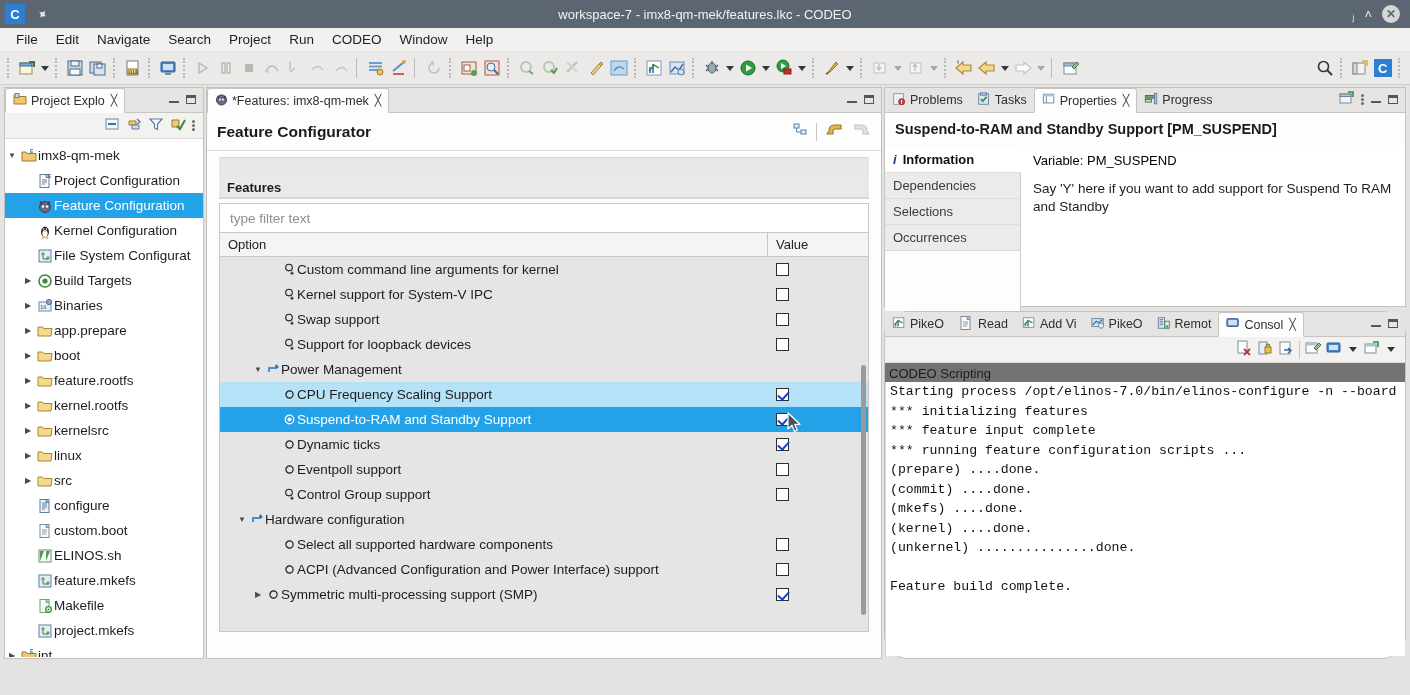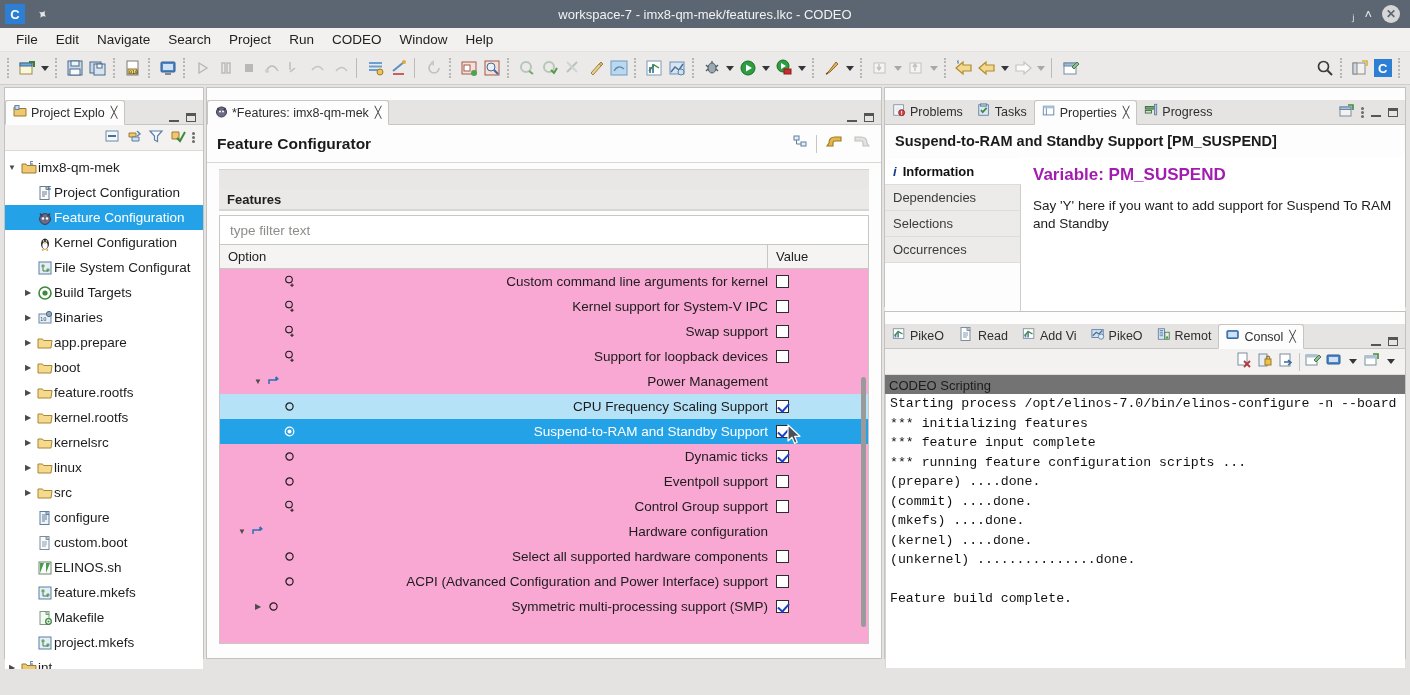--- a/index.html
+++ b/index.html
@@ -63,22 +63,22 @@
   .caret.dim::after { border-top-color: #a9a8a6; }
   .tb-spacer { flex: 1; }
 
   
   .body { position: relative; height: 604px; background: #e4e3e1; }
 
   
   .panel { position: absolute; background: #fdfdfd; border: 1px solid #c4c2bf; }
 
   .tabstrip {
-    height: 25px; background: #e6e4e2; display: flex; align-items: flex-end;
-    position: relative; border-bottom: 1px solid #c7c5c2; margin-top: 12px;
+    height: 25px; background: #e6e4e2; display: flex; align-items: center;
+    position: relative; border-bottom: 1px solid #c7c5c2;
   }
   .tab {
     height: 25px; display: flex; align-items: center; gap: 4px; padding: 0 7px;
     font-size: 12.5px; color: #2e2e2e; white-space: nowrap;
   }
   .tab.active {
     background: #fdfdfd; border: 1px solid #c7c5c2; border-bottom: 1px solid #fdfdfd;
     border-radius: 3px 3px 0 0; margin-bottom: -1px; font-weight: normal;
   }
   .tab .xmark { font-size: 11px; color: #444; margin-left: 2px; }
@@ -137,22 +137,22 @@
   .filterbox input::placeholder { color: #8f8d8a; }
 
   .tbl-head {
     display: flex; height: 24px; border: 1px solid #c9c7c4; border-top: none;
     background: #f5f4f3; font-size: 13px; color: #222;
   }
   .tbl-head .c1 { flex: 1; display: flex; align-items: center; padding-left: 8px; border-right: 1px solid #c9c7c4; }
   .tbl-head .c2 { width: 100px; display: flex; align-items: center; padding-left: 8px; }
 
   .tree {
-    border: 1px solid #c9c7c4; border-top: none; background: #f9a8d4;
-    height: 375px; overflow: hidden; position: relative; text-align: right;
+    border: 1px solid #c9c7c4; border-top: none; background: #e5e5e5;
+    height: 375px; overflow: hidden; position: relative;
   }
   .trow {
     height: 25px; display: flex; align-items: center; font-size: 13.5px;
     color: #1c1c1c; position: relative;
   }
   .trow.hl { background: #b6e2f7; }
   .trow.sel { background: #24a2e8; color: #fff; }
   .tw {
     width: 16px; display: inline-flex; align-items: center; justify-content: center;
     font-size: 8px; color: #4b4b4b;
@@ -182,24 +182,24 @@
   .prop-body { display: flex; height: calc(100% - 57px); }
   .prop-tabs { width: 136px; background: #fdfdfd; padding-top: 2px; }
   .ptab {
     height: 26px; display: flex; align-items: center; gap: 6px; padding-left: 8px;
     font-size: 13px; color: #3b3b3b; background: #edebe9;
     border-bottom: 1px solid #dedbd8; border-right: 1px solid #cfcdca;
   }
   .ptab.active { background: #fff; font-weight: bold; color: #111; border-right: none; }
   .ptab-filler { border-right: 1px solid #cfcdca; height: 60px; background: #fdfdfd; }
   .prop-content { flex: 1; padding: 8px 12px 0 12px; background: #fff; }
-  .prop-var { font-size: 17px; font-weight: bold; color: #a21caf; margin-bottom: 12px; }
+  .prop-var { font-size: 13px; font-weight: normal; color: #000000; margin-bottom: 12px; }
   .prop-desc { font-size: 13.5px; color: #1e1e1e; line-height: 1.35; }
 
-  #consoleView { left: 884px; top: 226px; width: 522px; height: 348px; }
+  #consoleView { left: 884px; top: 226px; width: 522px; height: 348px; border-radius: 24px; }
   .con-toolbar {
     height: 26px; background: #f3f2f1; display: flex; align-items: center;
     justify-content: flex-end; gap: 5px; padding-right: 8px; border-bottom: 1px solid #dedcd9;
   }
   .con-name { font-size: 13px; padding: 3px 0 1px 4px; color: #1c1c1c; background: #737373; }
   .con-out {
     background: #fff; font-family: "Liberation Mono", monospace; font-size: 13.2px;
     line-height: 19.5px; color: #111; padding: 0 0 0 4px;
     border-left: 1px solid #d8d6d3; height: calc(100% - 72px);
     overflow: hidden; white-space: pre;

